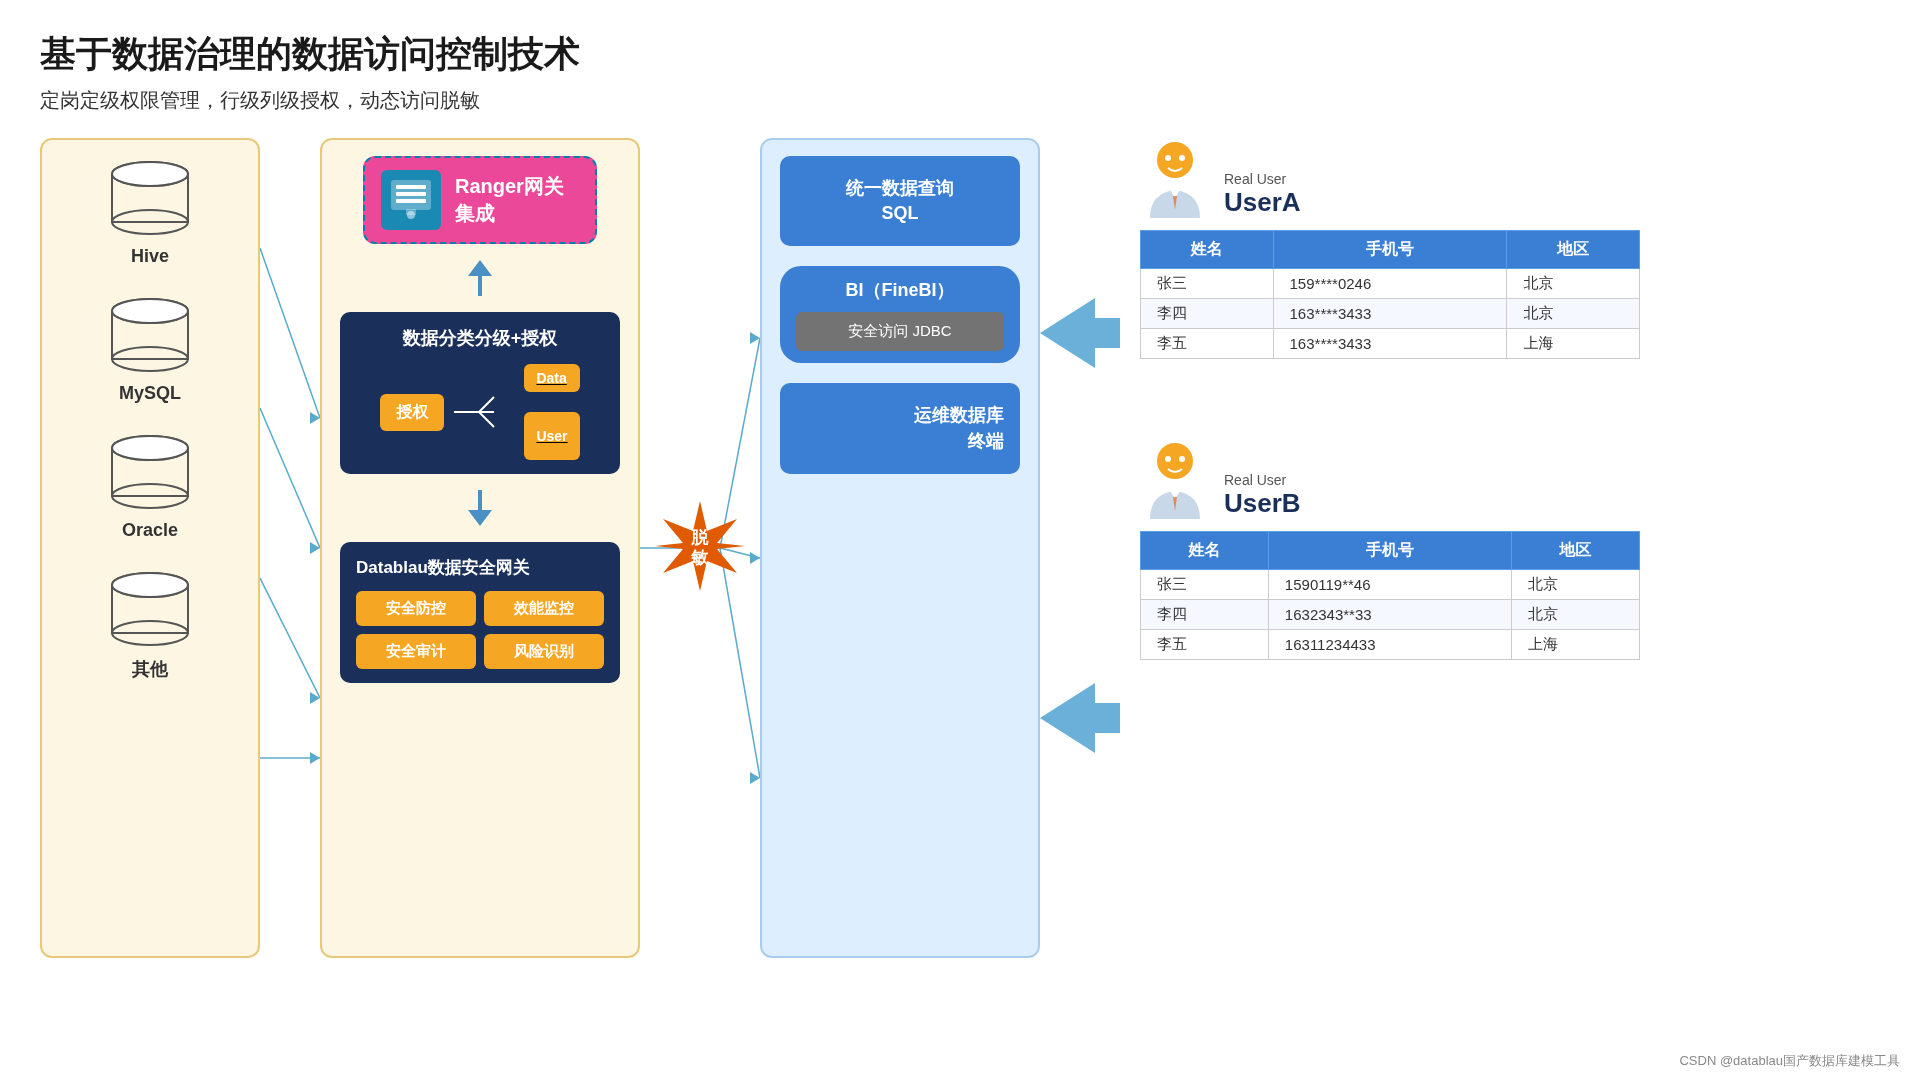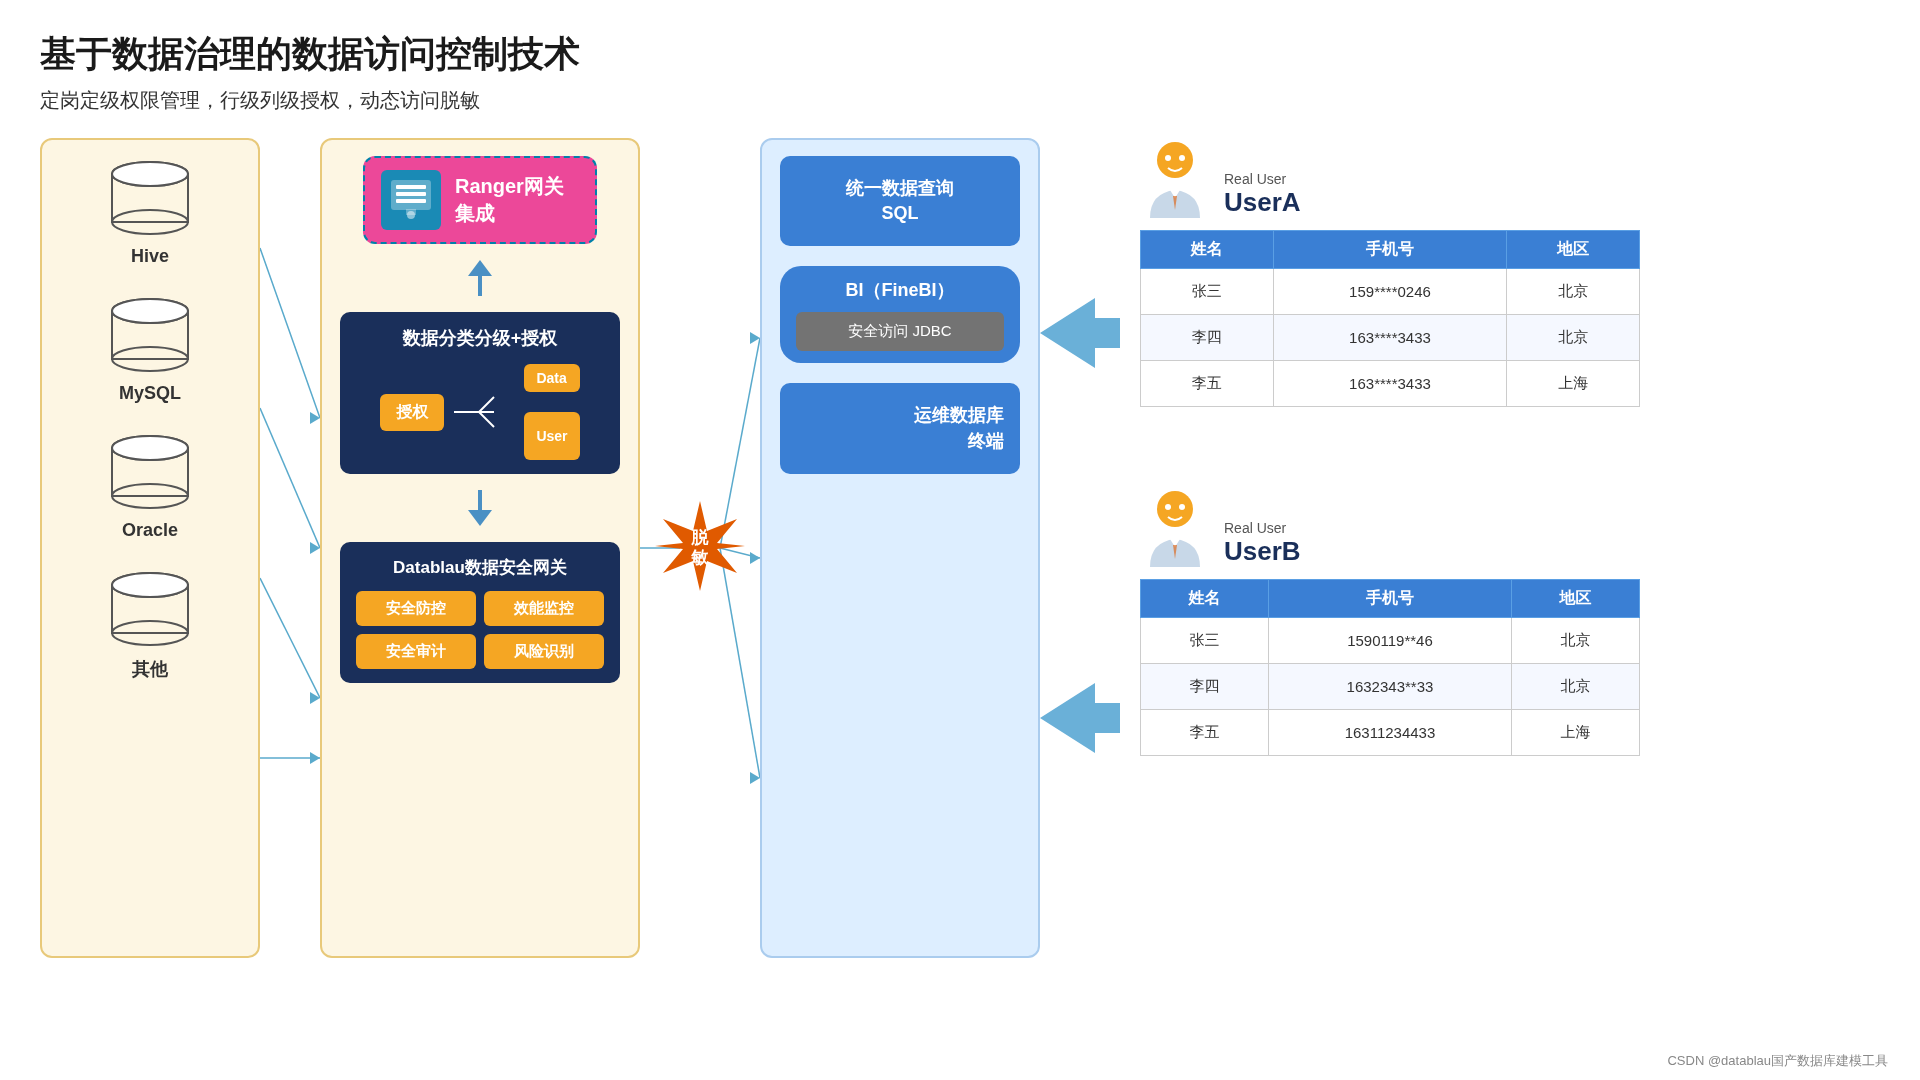--- a/index.html
+++ b/index.html
@@ -165,21 +165,20 @@
       background: #1a2f5a;
       border-radius: 10px;
       width: 280px;
       padding: 14px 16px;
     }
 
     .datablau-title {
       color: #fff;
       font-size: 17px;
       font-weight: bold;
-      text-align: center;
       margin-bottom: 12px;
     }
 
     .datablau-grid {
       display: grid;
       grid-template-columns: 1fr 1fr;
       gap: 8px;
     }
 
     .datablau-btn {
@@ -324,52 +323,52 @@
     .data-table th {
       background: #3a7fd4;
       color: #fff;
       padding: 8px 16px;
       font-size: 16px;
       border: 1px solid #5a9fe4;
       text-align: center;
     }
 
     .data-table td {
-      padding: 13px 16px;
+      padding: 5px 16px;
       font-size: 15px;
       border: 1px solid #ccc;
-      text-align: center;
       background: #fff;
       color: #333;
     }
 
     .data-table tr:nth-child(even) td {
       background: #f5f8ff;
     }
 
     .watermark {
       position: absolute;
       bottom: 10px;
-      right: 32px;
+      right: 20px;
       font-size: 13px;
       color: #888;
     }
 
     
     .classify-inner {
       display: flex;
       align-items: center;
       gap: 10px;
       justify-content: center;
     }
 
     .classify-branches {
       display: flex;
       flex-direction: column;
       gap: 6px;
+      text-decoration: underline;
     }
 
     
     .vert-arrow-container {
       display: flex;
       flex-direction: column;
       align-items: center;
     }
 
     .vert-line {

